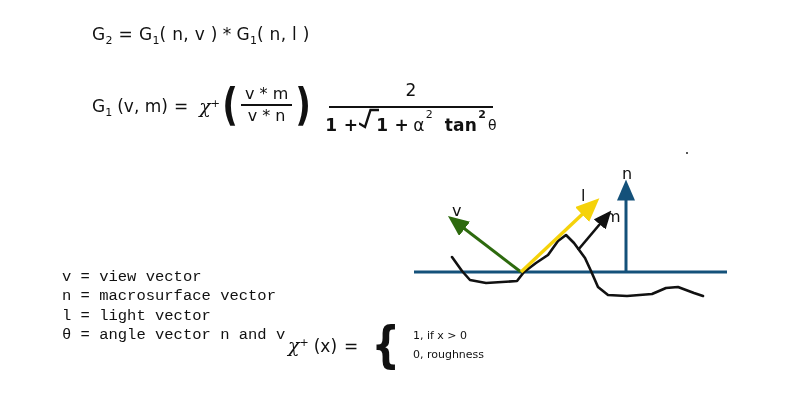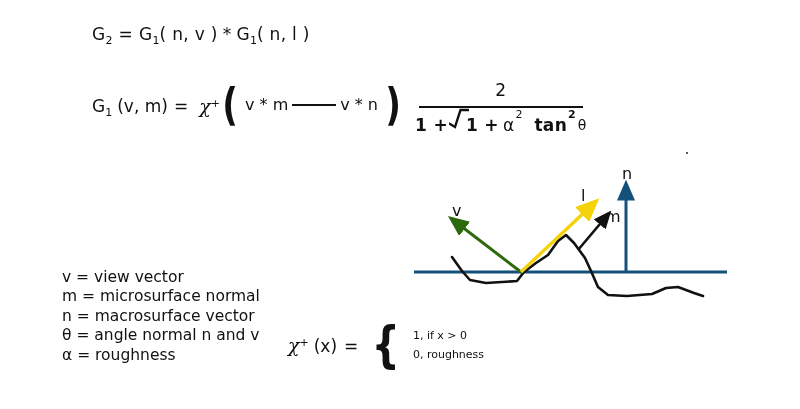--- a/index.html
+++ b/index.html
@@ -69,21 +69,21 @@
   .bigparen {
     font-size: 44px;
     font-weight: bold;
     line-height: 0.72;
     font-family: "DejaVu Sans", sans-serif;
     transform: scaleX(0.78);
     display: inline-block;
   }
   .frac {
     display: inline-flex;
-    flex-direction: row;
+    flex-direction: column;
     align-items: center;
     justify-content: center;
     margin: 0 1px;
     vertical-align: middle;
   }
   .frac .num, .frac .den {
     padding: 0 4px;
     line-height: 1.25;
     font-size: 16px;
   }
@@ -141,21 +141,21 @@
   .alpha-g {
     font-family: "DejaVu Sans", sans-serif;
   }
 
   
   #legend {
     left: 62px; top: 268px;
     font-size: 15.5px;
     line-height: 19.4px;
   }
-  #legend .legend-line { white-space: nowrap; }
+  #legend .legend-line { white-space: nowrap; font-family: Liberation Mono, monospace; }
 
   
   #chi-def {
     left: 288px; top: 326px;
     display: flex;
     align-items: center;
     font-size: 17px;
     white-space: nowrap;
   }
   #chi-def .lhs { display: flex; align-items: baseline; }
@@ -256,24 +256,23 @@
               <span class="sup" style="top:-7px;padding-left:1px;">2</span>
             <span class="sub" style="font-size:14px;top:2px;padding-left:2px;font-weight:normal;">θ</span>
           </span>
         </span>
       </span>
     </span>
   </div>
 
   <div class="abs" id="legend">
     <div class="legend-line">v = view vector</div>
-    <div class="legend-line">m = microsurface normal</div>
     <div class="legend-line">n =  macrosurface vector</div>
-    <div class="legend-line">θ = angle normal n and v</div>
-    <div class="legend-line">α = roughness</div>
+    <div class="legend-line">l = light vector</div>
+    <div class="legend-line">θ = angle vector n and v</div>
   </div>
 
   <div class="abs" id="chi-def">
     <span class="lhs">
       <span class="chi">χ</span>
         <span class="sup">+</span>
       <span style="padding-left:5px">(x)</span>
       <span style="padding-left:7px">=</span>
     </span>
     <span class="brace">{</span>

